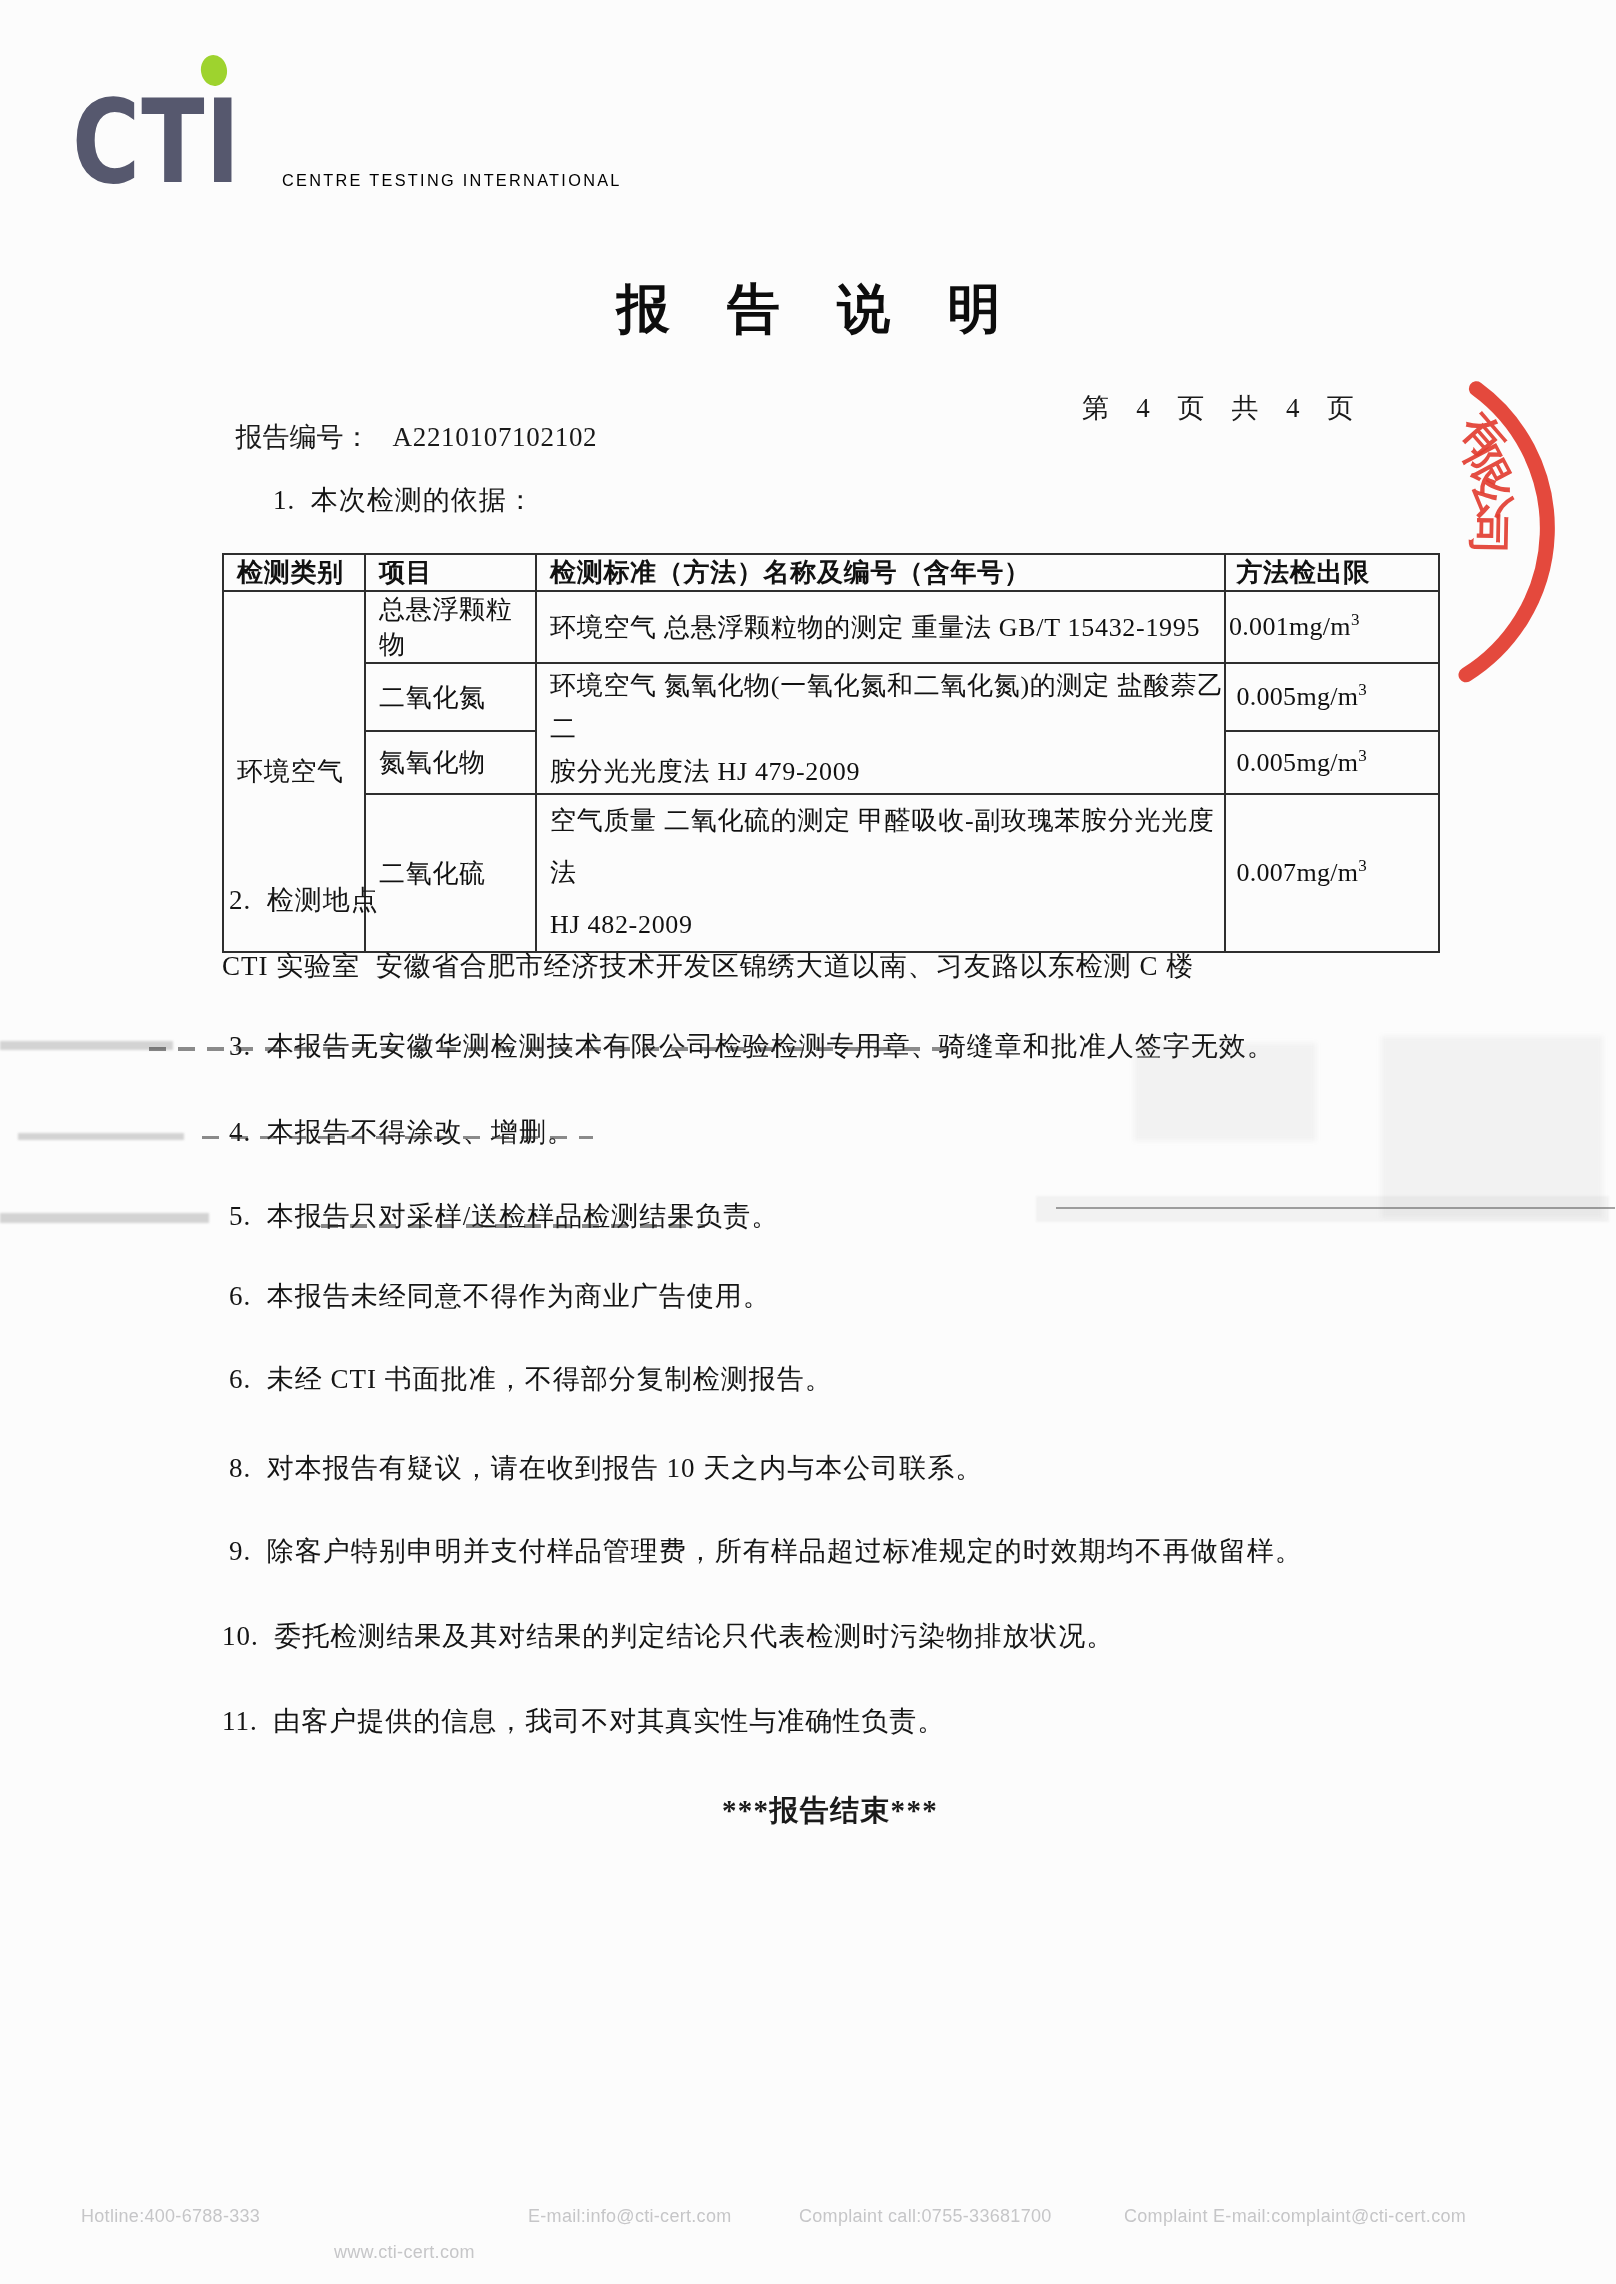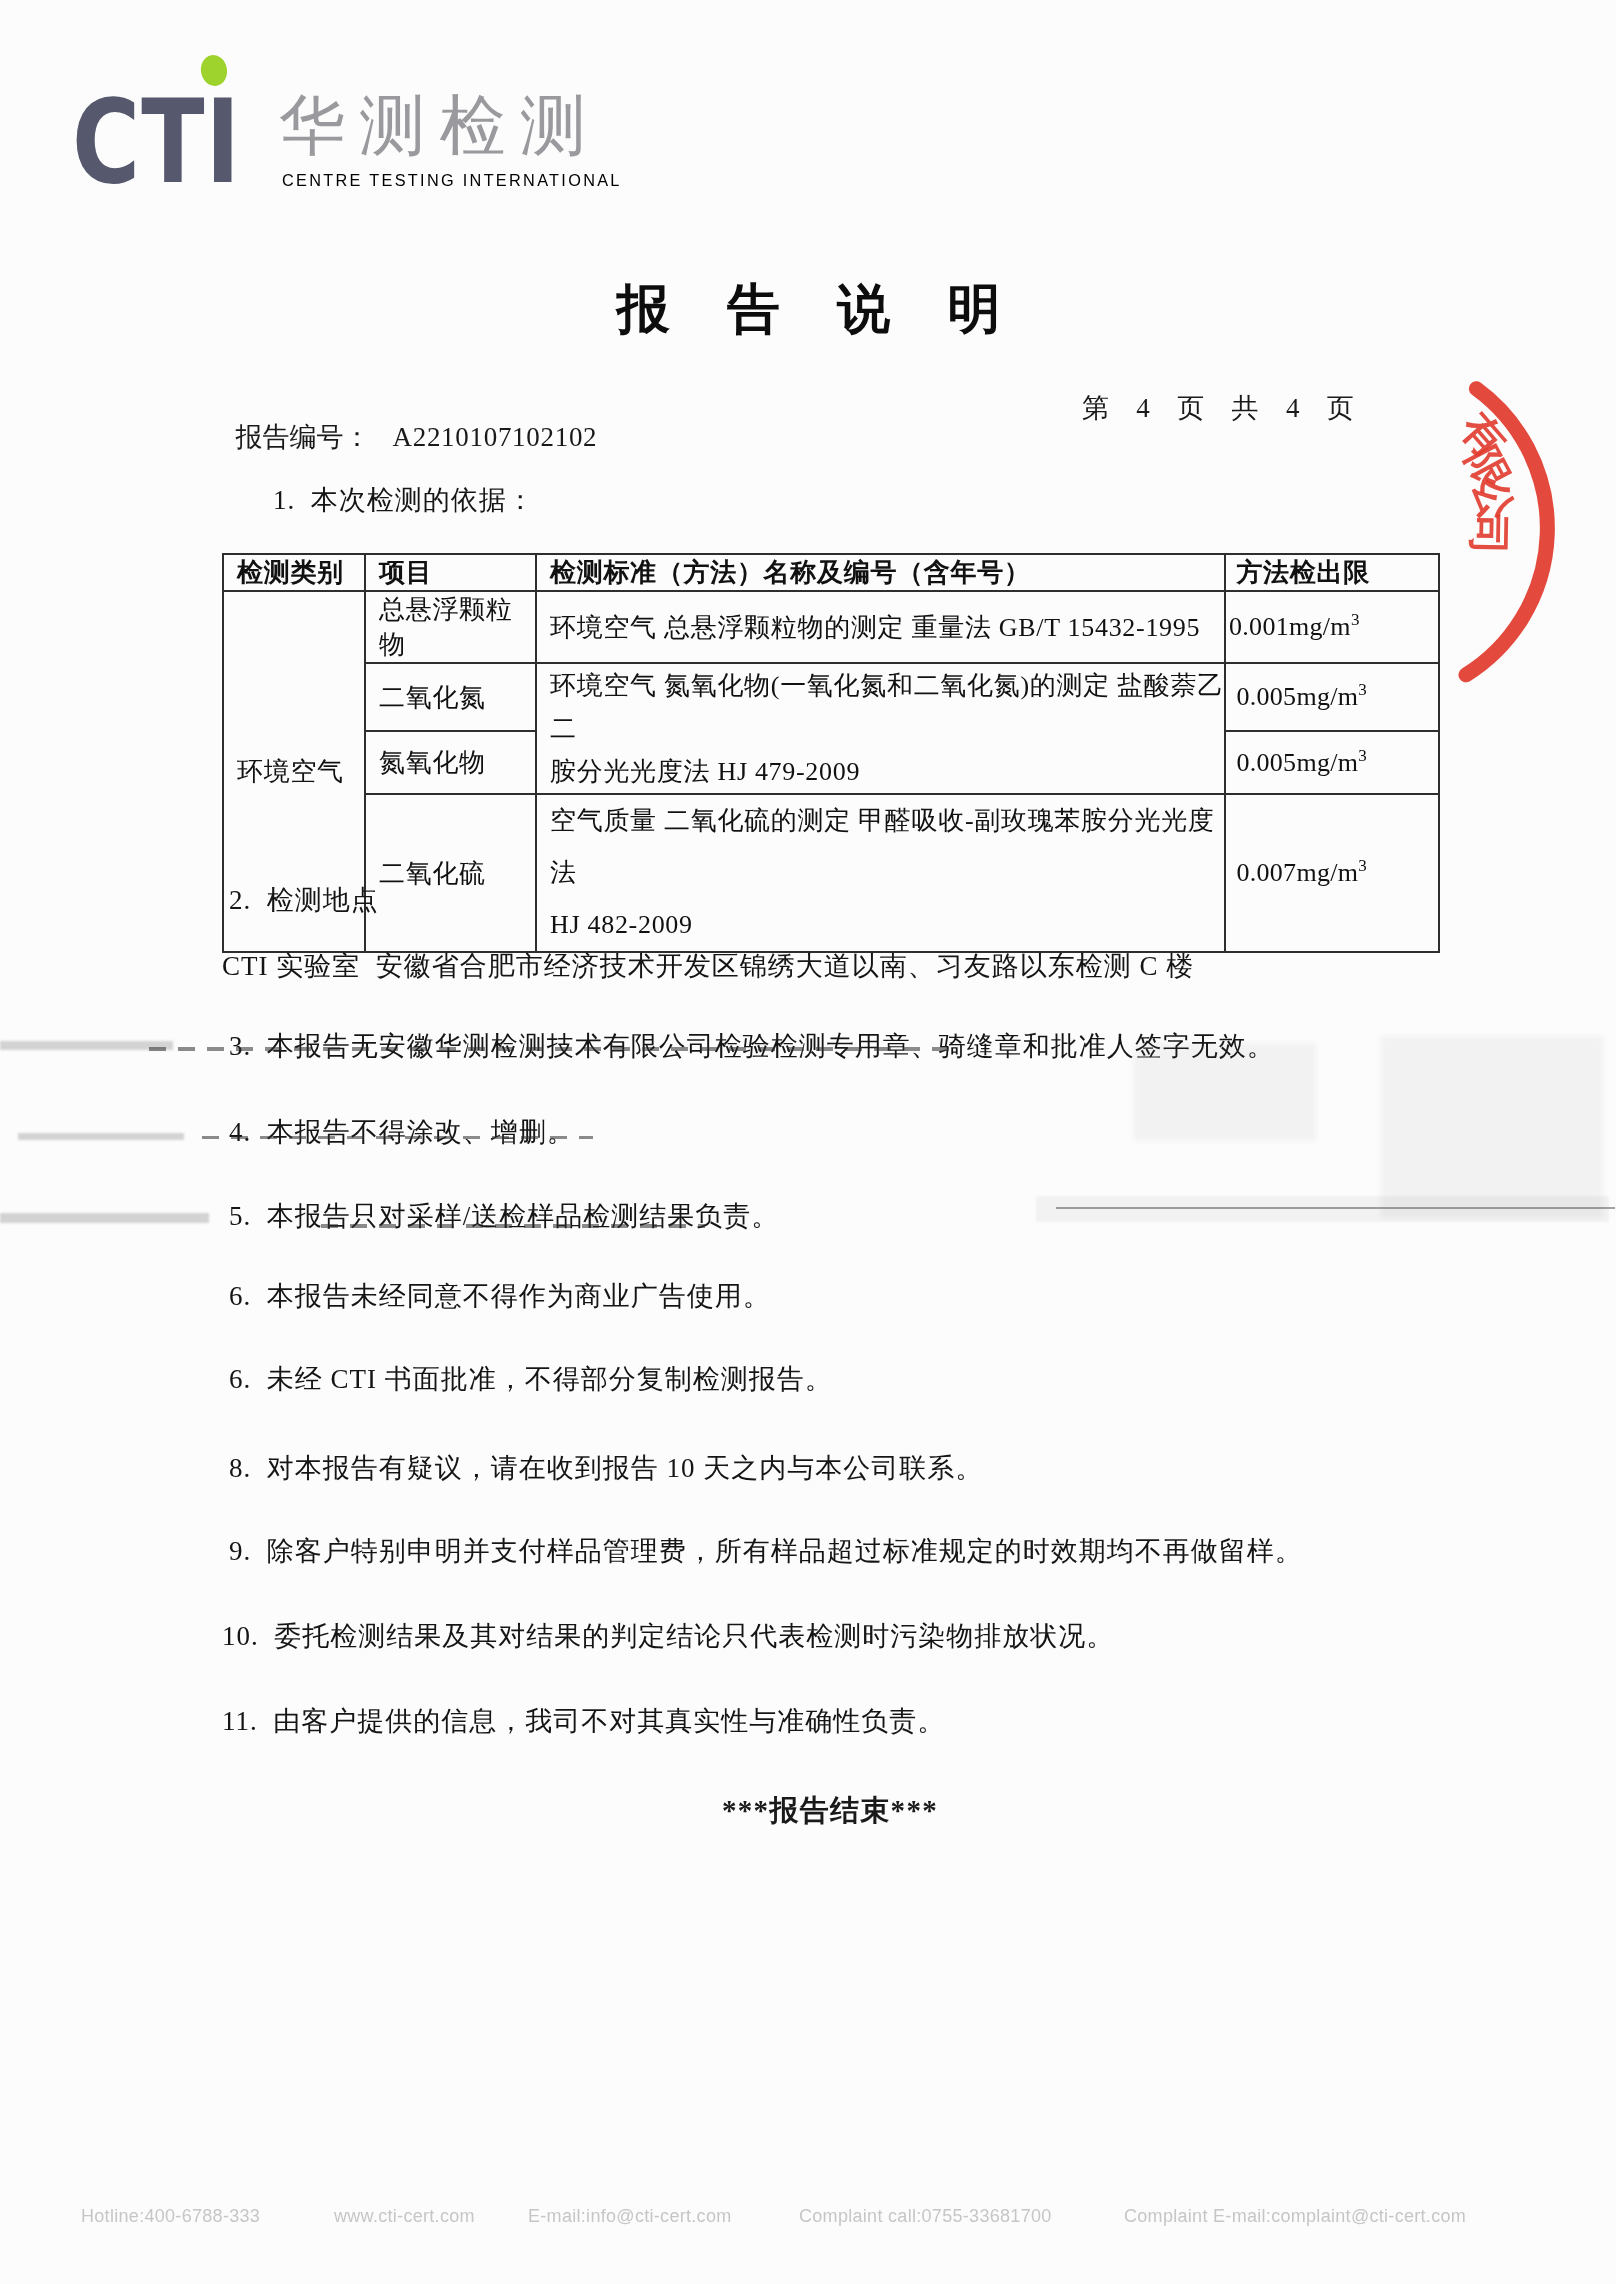--- a/index.html
+++ b/index.html
@@ -88,21 +88,20 @@
   .solid-line{background:rgba(90,90,90,.55);}
   .smear{background:rgba(70,70,70,.22);filter:blur(1.3px);}
   .noise{background:rgba(120,120,120,.07);filter:blur(2.6px);}
 </style>
 </head>
 <body>
 
 <div class="logo">
   <div class="logo-cti">CTI</div>
   <div class="logo-dot"></div>
-  <div class="logo-cn">华测检测</div>
   <div class="logo-en">CENTRE TESTING INTERNATIONAL</div>
 </div>
 
 <div class="doc-title">报 告 说 明</div>
 
 <div class="report-line">
   <span>报告编号：</span><span class="report-number">A2210107102102</span>
 </div>
 
 <div class="page-line">第 4 页 共 4 页</div>
@@ -179,17 +178,17 @@
 <div class="artifact smear" style="left:18px;top:1133px;width:166px;height:7.2px;"></div>
 <div class="artifact dash-line" style="left:202px;top:1136px;width:391px;height:3.3px;"></div>
 <div class="artifact smear" style="left:0;top:1213px;width:209px;height:9.8px;"></div>
 <div class="artifact dash-line" style="left:321px;top:1224px;width:384px;height:3.9px;"></div>
 <div class="artifact solid-line" style="left:1056px;top:1207px;width:559px;height:2px;"></div>
 <div class="artifact smear" style="left:1036px;top:1196px;width:573px;height:26px;opacity:.25;"></div>
 <div class="artifact noise" style="left:1134px;top:1043px;width:182px;height:98px;"></div>
 <div class="artifact noise" style="left:1381px;top:1036px;width:222px;height:182px;"></div>
 
 <span class="footer-item" style="left:81px;">Hotline:400-6788-333</span>
-<span class="footer-item" style="left:334px;">www.cti-cert.com</span>
+<span class="footer-item" style="left:334px;margin-top:36px;">www.cti-cert.com</span>
 <span class="footer-item" style="left:528px;">E-mail:info@cti-cert.com</span>
 <span class="footer-item" style="left:799px;">Complaint call:0755-33681700</span>
 <span class="footer-item" style="left:1124px;">Complaint E-mail:complaint@cti-cert.com</span>
 
 
 </body></html>

